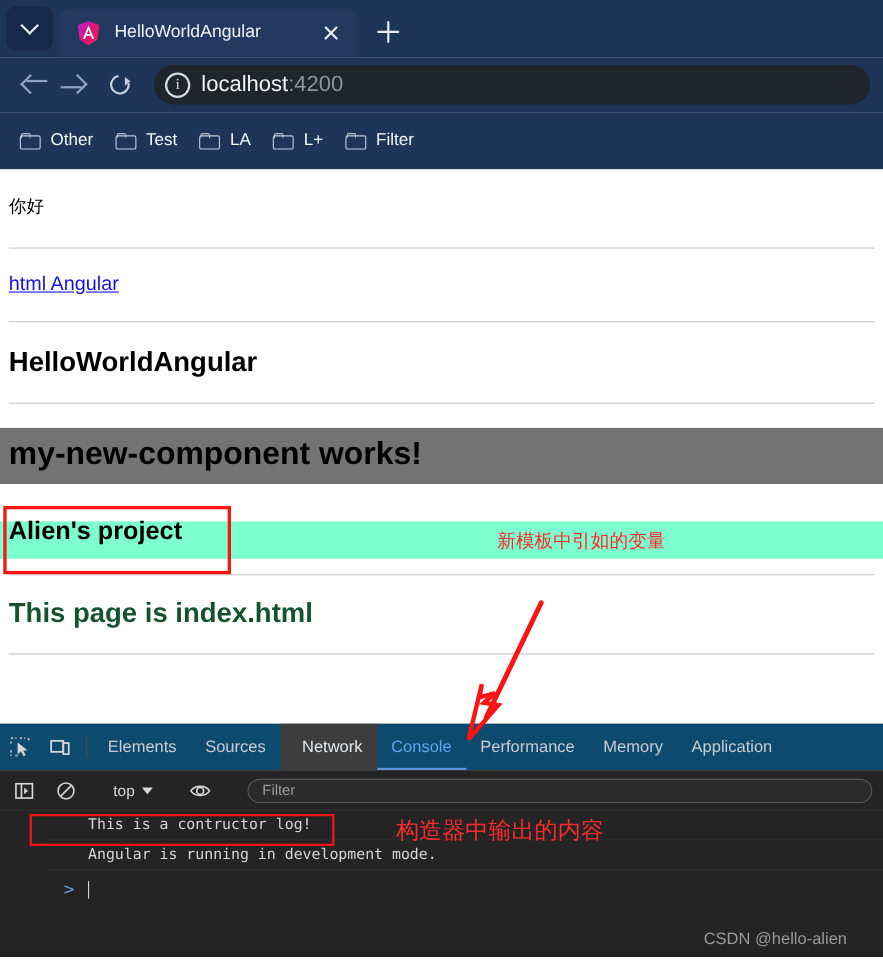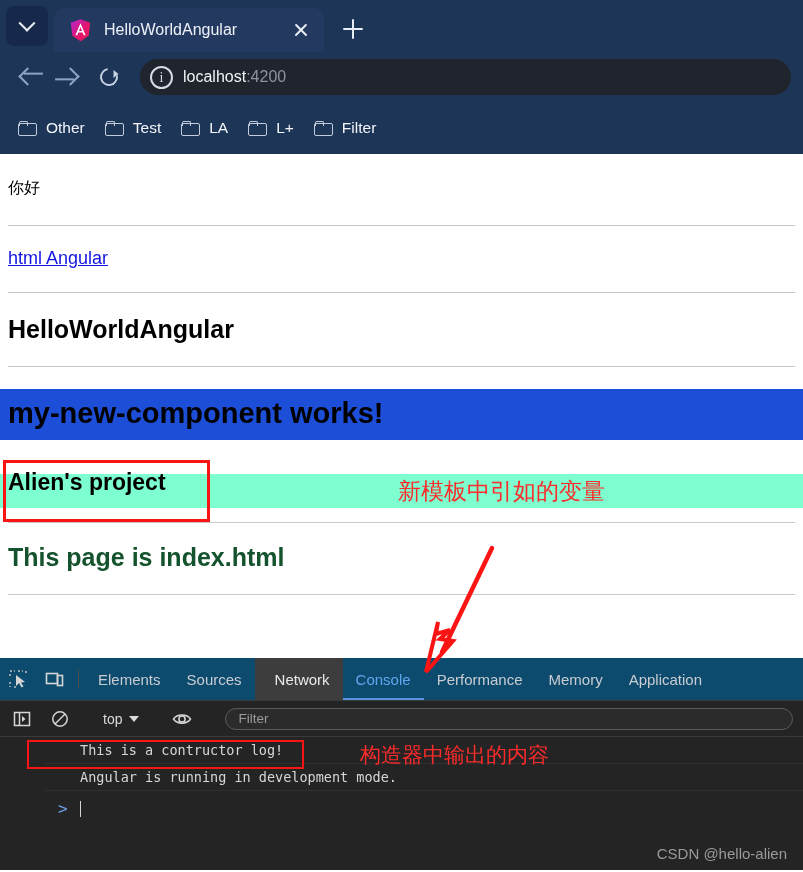--- a/index.html
+++ b/index.html
@@ -122,21 +122,21 @@
     padding: 0 14px 0 6px;
     margin-left: 8px;
   }
   .info-icon {
     width: 23px; height: 23px; border-radius:50%;
     border: 2px solid #d6dbe4;
     color: #d6dbe4; font-size: 14px; line-height: 19px;
     text-align: center; font-family: "Liberation Serif", serif;
     flex: 0 0 auto; margin: 0 10px 0 4px;
   }
-  .url { font-size: 16px; color: #f1f3f7; white-space: nowrap; }
+  .url { font-size: 20px; color: #f1f3f7; white-space: nowrap; }
   .url .rest { color: #8d93a0; }
 
   .bookmarks {
     height: 52px;
     background: #1d3557;
     display: flex; align-items: center;
     padding: 0 10px;
     gap: 4px;
   }
   .bm { display: flex; align-items: center; padding: 5px 8px; border-radius: 5px; }
@@ -157,40 +157,40 @@
   
   .viewport { background:#fff; height: 504px; position: relative; overflow:hidden; }
   .hr { border: none; border-top: 1px solid #c8c8c8; margin: 0 8px; }
   .p-hello { font-size: 16px; color:#000; padding: 24px 8px 26px 8px;
              font-family: "DejaVu Sans", sans-serif; }
   .a-link { display:block; padding: 22px 8px 23px 8px; font-size: 18px;
             color:#1414e0; text-decoration: underline; }
   .h-title { padding: 22px 8px 22px 8px; font-size: 25px; font-weight: bold; color:#000; }
 
   .band-cyan {
-    background: #1d4ed8;
+    background: #737373;
     font-size: 29px; font-weight: bold; color:#000;
     padding: 8px 8px 10px 8px;
     margin-top: 22px;
   }
   .green-wrap { position: relative; margin-top: 20px; height: 62px; }
   .band-green {
     background: #7dffd0;
     height: 34px;
     display:flex; align-items:center; justify-content:flex-end;
     position:absolute; left:0; right:0; top:14px;
   }
   .proj-name {
     position: absolute; left: 8px; top: 5px;
     font-size: 23px; font-weight: bold; color:#000;
     line-height: 34px;
     z-index: 3;
   }
   .annot-green {
-    color: #fd2b2b; font-size: 23px; margin-right: 198px;
+    color: #fd2b2b; font-size: 17px; margin-right: 198px;
     font-family: "DejaVu Sans", sans-serif;
   }
   .redbox-1 {
     position: absolute;
     left: 3px; top: 0px; width: 207px; height: 62px;
     border: 3px solid #fb1414;
     z-index: 4;
   }
   .h-index { padding: 20px 8px 22px 8px; font-size: 25px; font-weight: bold; color:#14532d; }
 
@@ -241,21 +241,21 @@
   }
   .annot-console {
     position: absolute; left: 360px; top: 4px;
     color:#fd2b2b; font-size: 21px;
     font-family: "DejaVu Sans", sans-serif;
   }
   .prompt-row { display:flex; align-items:center; padding: 8px 0 0 14px; }
   .prompt-gt { color:#6b9ae0; font-size: 16px; font-family:"DejaVu Sans Mono", monospace; }
   .caret { width:1.5px; height:16px; background:#d6d6d6; margin-left:12px; }
   .watermark {
-    position:absolute; right: 16px; bottom: 8px;
+    position:absolute; right: 33px; bottom: 8px;
     color:#9a9a9a; font-size: 15px;
   }
 </style>
 </head>
 <body>
 
 <div class="browser">
 
   <div class="tabstrip">
     <div class="tab-list-btn">

